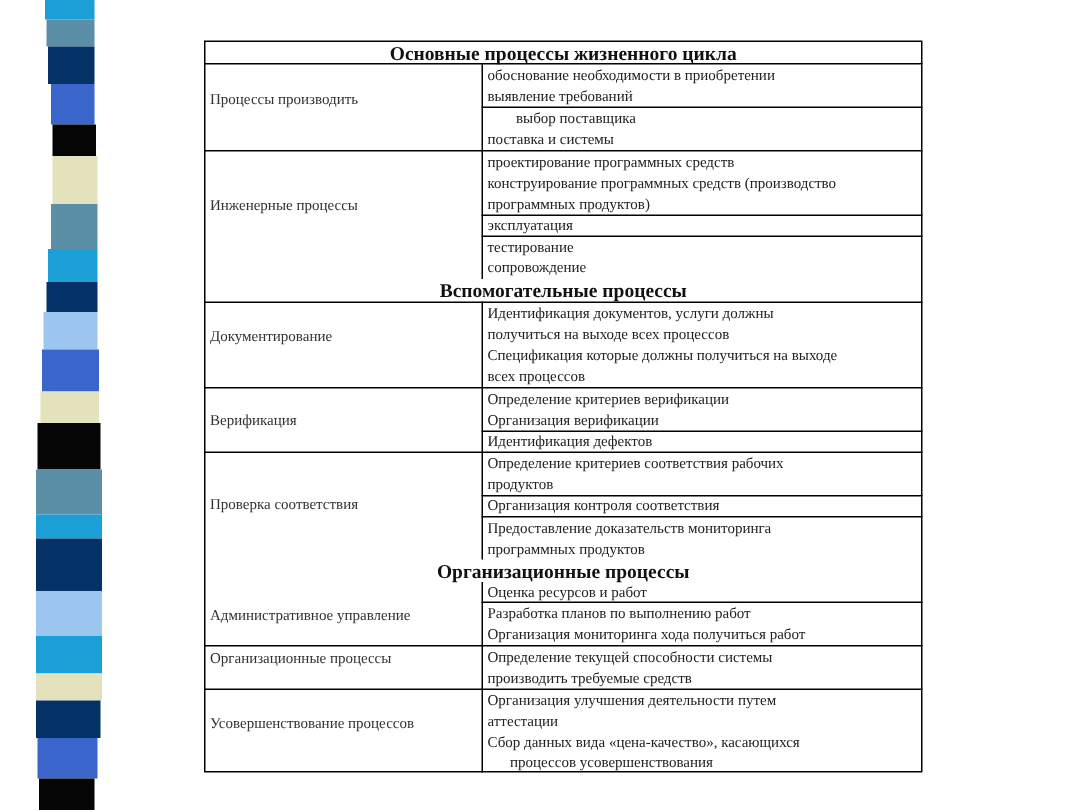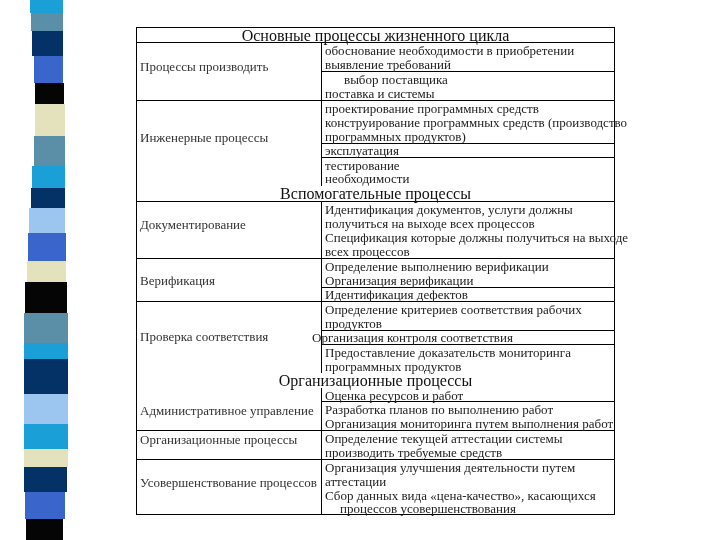--- a/index.html
+++ b/index.html
@@ -9,24 +9,24 @@
   }
   .stripe { position: absolute; left: 0; top: 0; width: 720px; height: 540px; }
   .seg { position: absolute; }
   .tbl {
     position: absolute; left: 136px; top: 27px; width: 479px; height: 488px;
     border: 1px solid #000; box-sizing: border-box;
   }
   .hline { position: absolute; height: 1px; background: #000; }
   .vline { position: absolute; width: 1px; background: #000; }
   .txt {
-    position: absolute; font-size: 13px; color: #222; white-space: nowrap; line-height: 13px;
+    position: absolute; font-size: 10px; color: #222; white-space: nowrap; line-height: 13px;
   }
   .sect {
-    position: absolute; font-size: 16px; font-weight: normal; color: #111; white-space: nowrap;
+    position: absolute; font-size: 13px; font-weight: bold; color: #111; white-space: nowrap;
     text-align: center; line-height: 15px;
   }
   .left { color: #333; }
 </style>
 </head>
 <body>
 
 <div class="stripe">
   <div class="seg" style="left:30px;top:0;width:33px;height:13px;background:#1a9fd6"></div>
   <div class="seg" style="left:31px;top:13px;width:32px;height:18px;background:#5b8fa8"></div>
@@ -89,40 +89,40 @@
 <div class="txt" style="left:325px;top:44px">обоснование необходимости в приобретении</div>
 <div class="txt" style="left:325px;top:58px">выявление требований</div>
 <div class="txt" style="left:344px;top:73px">выбор поставщика</div>
 <div class="txt" style="left:325px;top:87px">поставка и системы</div>
 
 <div class="txt" style="left:325px;top:102px">проектирование программных средств</div>
 <div class="txt" style="left:325px;top:116px">конструирование программных средств (производство</div>
 <div class="txt" style="left:325px;top:130px">программных продуктов)</div>
 <div class="txt" style="left:325px;top:144px">эксплуатация</div>
 <div class="txt" style="left:325px;top:159px">тестирование</div>
-<div class="txt" style="left:325px;top:172px">необходимости</div>
+<div class="txt" style="left:325px;top:172px">сопровождение</div>
 
 <div class="txt" style="left:325px;top:203px">Идентификация документов, услуги должны</div>
 <div class="txt" style="left:325px;top:217px">получиться на выходе всех процессов</div>
 <div class="txt" style="left:325px;top:231px">Спецификация которые должны получиться на выходе</div>
 <div class="txt" style="left:325px;top:245px">всех процессов</div>
 
-<div class="txt" style="left:325px;top:260px">Определение выполнению верификации</div>
+<div class="txt" style="left:325px;top:260px">Определение критериев верификации</div>
 <div class="txt" style="left:325px;top:274px">Организация верификации</div>
 <div class="txt" style="left:325px;top:288px">Идентификация дефектов</div>
 
 <div class="txt" style="left:325px;top:303px">Определение критериев соответствия рабочих</div>
 <div class="txt" style="left:325px;top:317px">продуктов</div>
-<div class="txt" style="left:312px;top:331px">Организация контроля соответствия</div>
+<div class="txt" style="left:325px;top:331px">Организация контроля соответствия</div>
 <div class="txt" style="left:325px;top:346px">Предоставление доказательств мониторинга</div>
 <div class="txt" style="left:325px;top:360px">программных продуктов</div>
 
 <div class="txt" style="left:325px;top:389px">Оценка ресурсов и работ</div>
 <div class="txt" style="left:325px;top:403px">Разработка планов по выполнению работ</div>
-<div class="txt" style="left:325px;top:417px">Организация мониторинга путем выполнения работ</div>
+<div class="txt" style="left:325px;top:417px">Организация мониторинга хода получиться работ</div>
 
-<div class="txt" style="left:325px;top:432px">Определение текущей аттестации системы</div>
+<div class="txt" style="left:325px;top:432px">Определение текущей способности системы</div>
 <div class="txt" style="left:325px;top:446px">производить требуемые средств</div>
 
 <div class="txt" style="left:325px;top:461px">Организация улучшения деятельности путем</div>
 <div class="txt" style="left:325px;top:475px">аттестации</div>
 <div class="txt" style="left:325px;top:489px">Сбор данных вида «цена-качество», касающихся</div>
 <div class="txt" style="left:340px;top:502px">процессов усовершенствования</div>
 
 </body></html>

